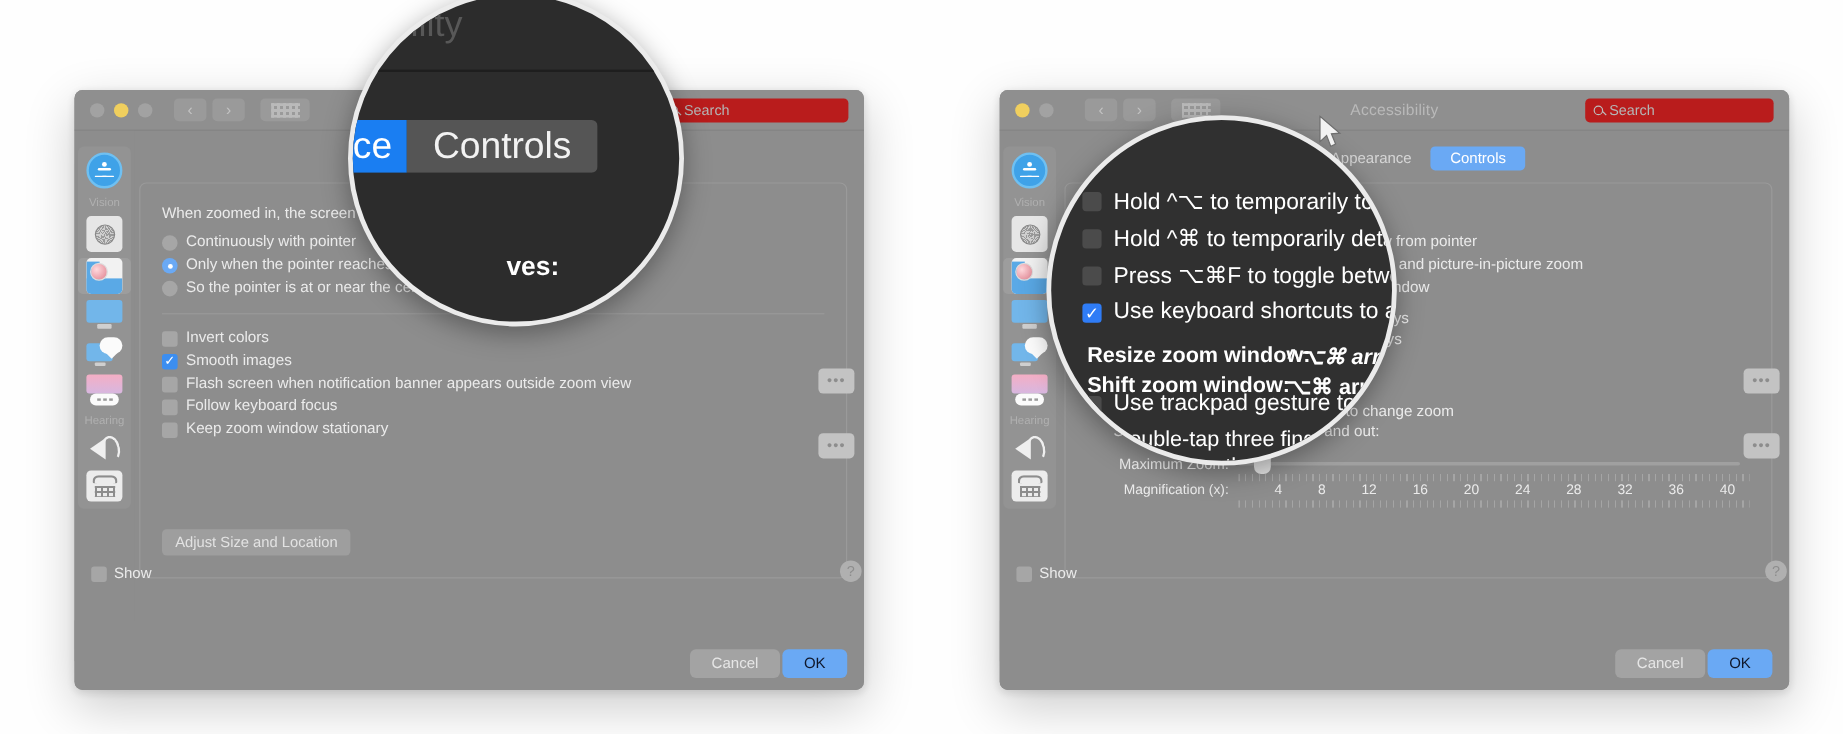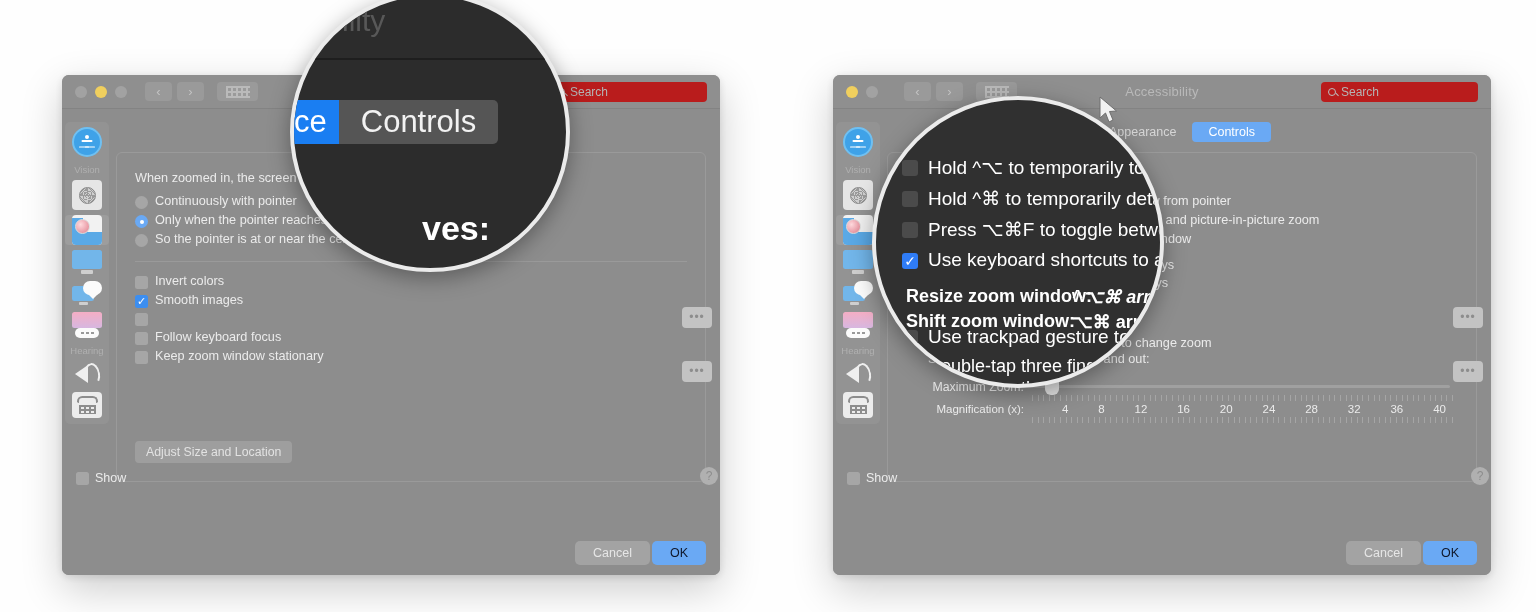--- a/index.html
+++ b/index.html
@@ -257,21 +257,21 @@
   }
   .L-divider { position:absolute; left:0; right:0; top: 62px; height:2px; background:#1e1e1e; }
   .L-tabbar {
     position:absolute; left: -10px; top: 104px; height: 44px;
     display:flex; align-items:stretch; border-radius: 5px; overflow:hidden;
   }
   .L-tab-blue { background:#1a7ef2; color:#fff; font-size:31px; display:flex;align-items:center;
     padding: 0 12px 0 10px; }
   .L-tab-grey { background:#555555; color:#f2f2f2; font-size:31px; display:flex;align-items:center;
     padding: 0 22px; }
-  .L-moves { position:absolute; left: 128px; top: 213px; font-size: 34px; color:#ffffff; font-weight:700; }
+  .L-moves { position:absolute; left: 128px; top: 213px; font-size: 22px; color:#ffffff; font-weight:700; }
 
   
   .R-row { position:absolute; display:flex; align-items:flex-start; gap: 10px; }
   .R-cbx { width: 16px; height:16px; border-radius:3px; background:#4b4b4b; flex:none; margin-top:4px;}
   .R-cbx.on { background:#2f7cf6; color:#fff; font-size:14px; line-height:16px; text-align:center; }
   .R-txt { font-size: 19px; color:#ffffff; white-space: nowrap; }
   .R-sub { position:absolute; font-size:18px; color:#ffffff; white-space:nowrap; }
   .R-arrowcursor { position:absolute; }
 
   
@@ -388,20 +388,21 @@
           <div class="opt">
             <div class="cbx"></div>
             <div class="lbl">Invert colors</div>
           </div>
           <div class="opt">
             <div class="cbx on">✓</div>
             <div class="lbl">Smooth images</div>
           </div>
           <div class="opt">
             <div class="cbx"></div>
+            <div class="lbl">Flash screen when notification banner appears outside zoom view</div>
           </div>
           <div class="opt">
             <div class="cbx"></div>
             <div class="lbl">Follow keyboard focus</div>
           </div>
           <div class="opt">
             <div class="cbx"></div>
             <div class="lbl">Keep zoom window stationary</div>
           </div>
 

